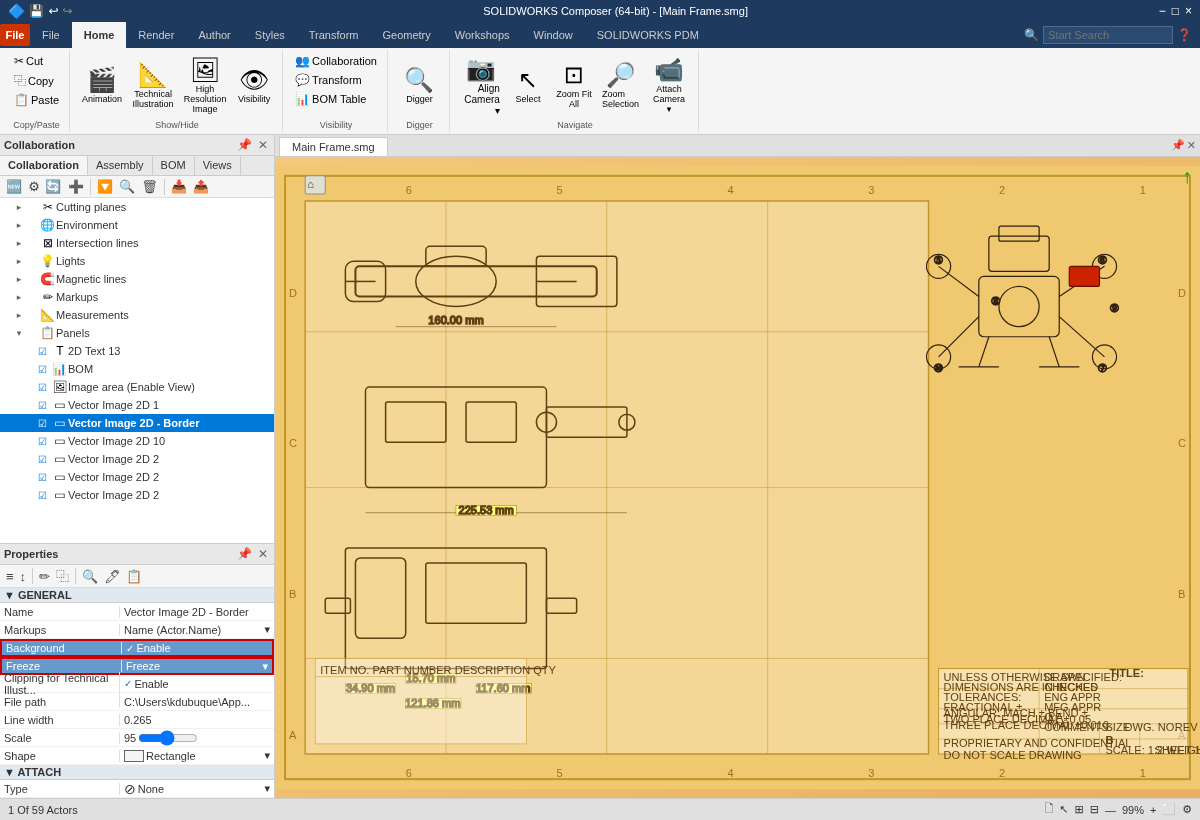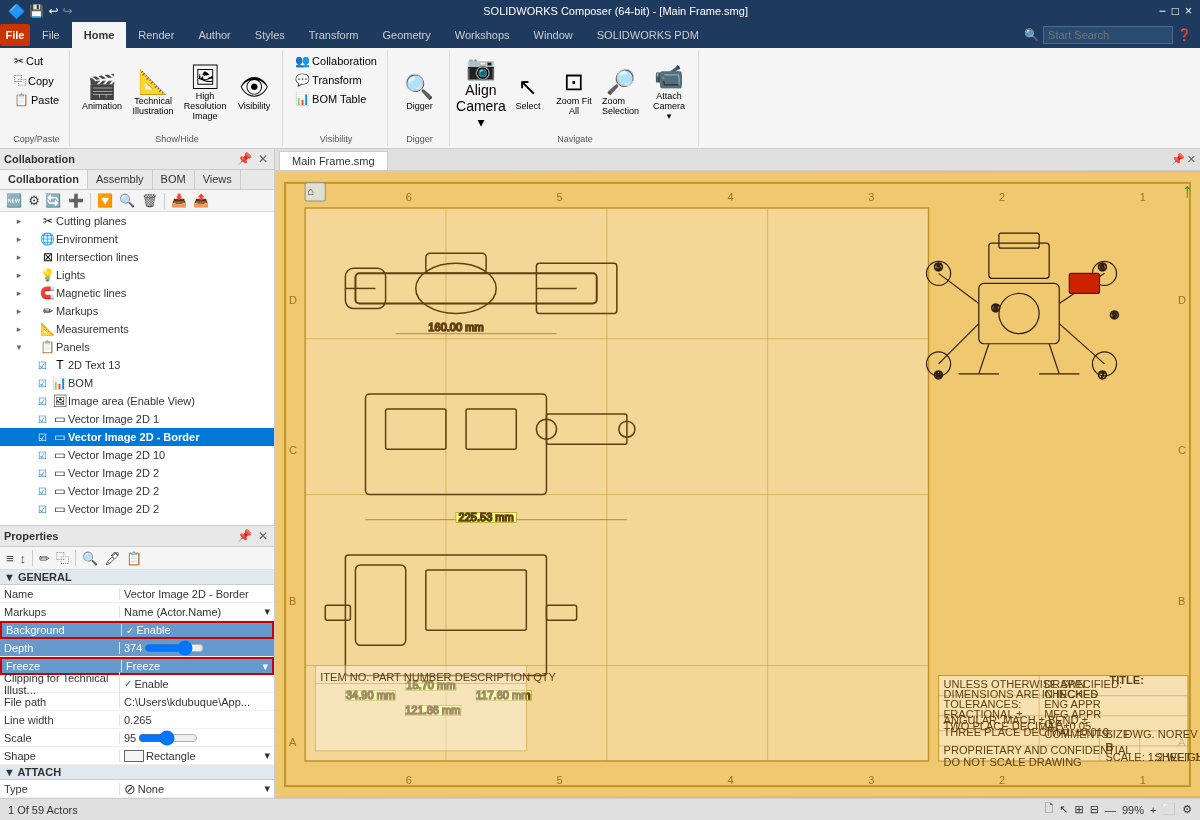--- a/index.html
+++ b/index.html
@@ -197,21 +197,21 @@
           <span style="font-size:9px;">Digger</span>
         </div>
       </div>
       <div class="ribbon-group-label">Digger</div>
     </div>
 
     <div class="ribbon-group">
       <div class="ribbon-group-items">
         <div class="ribbon-btn" style="max-width:46px;">
           <span style="font-size:24px;">📷</span>
-          <span style="font-size:14px; text-align:center;">Align Camera ▾</span>
+          <span style="font-size:10px; text-align:right;">Align Camera ▾</span>
         </div>
         <div class="ribbon-btn">
           <span style="font-size:24px;">↖</span>
           <span style="font-size:9px;">Select</span>
         </div>
         <div class="ribbon-btn" style="max-width:44px;">
           <span style="font-size:24px;">⊡</span>
           <span style="font-size:9px; text-align:center;">Zoom Fit All</span>
         </div>
         <div class="ribbon-btn" style="max-width:46px;">
@@ -391,24 +391,20 @@
           <div class="props-name">Name</div>
           <div class="props-value">Vector Image 2D - Border</div>
         </div>
         <div class="props-row">
           <div class="props-name">Markups</div>
           <div class="props-value">Name (Actor.Name) <span style="margin-left:auto;">▾</span></div>
         </div>
         <div class="props-row props-highlighted" style="border: 2px solid #cc0000;">
           <div class="props-name" style="color:white;">Background</div>
           <div class="props-value" style="color:white;"><span class="checkbox-check" style="color:white;">✓</span> Enable</div>
-        </div>
-        <div class="props-row props-highlighted">
-          <div class="props-name" style="color:white;">Depth</div>
-          <div class="props-value" style="color:white;">374 <input type="range" min="0" max="500" value="374" style="width: 60px;"></div>
         </div>
         <div class="props-row props-highlighted" style="border: 2px solid #cc0000;">
           <div class="props-name" style="color:white;">Freeze</div>
           <div class="props-value" style="color:white;">Freeze <span style="margin-left:auto;">▾</span></div>
         </div>
         <div class="props-row">
           <div class="props-name">Clipping for Technical Illust...</div>
           <div class="props-value"><span class="checkbox-check">✓</span> Enable</div>
         </div>
         <div class="props-row">

